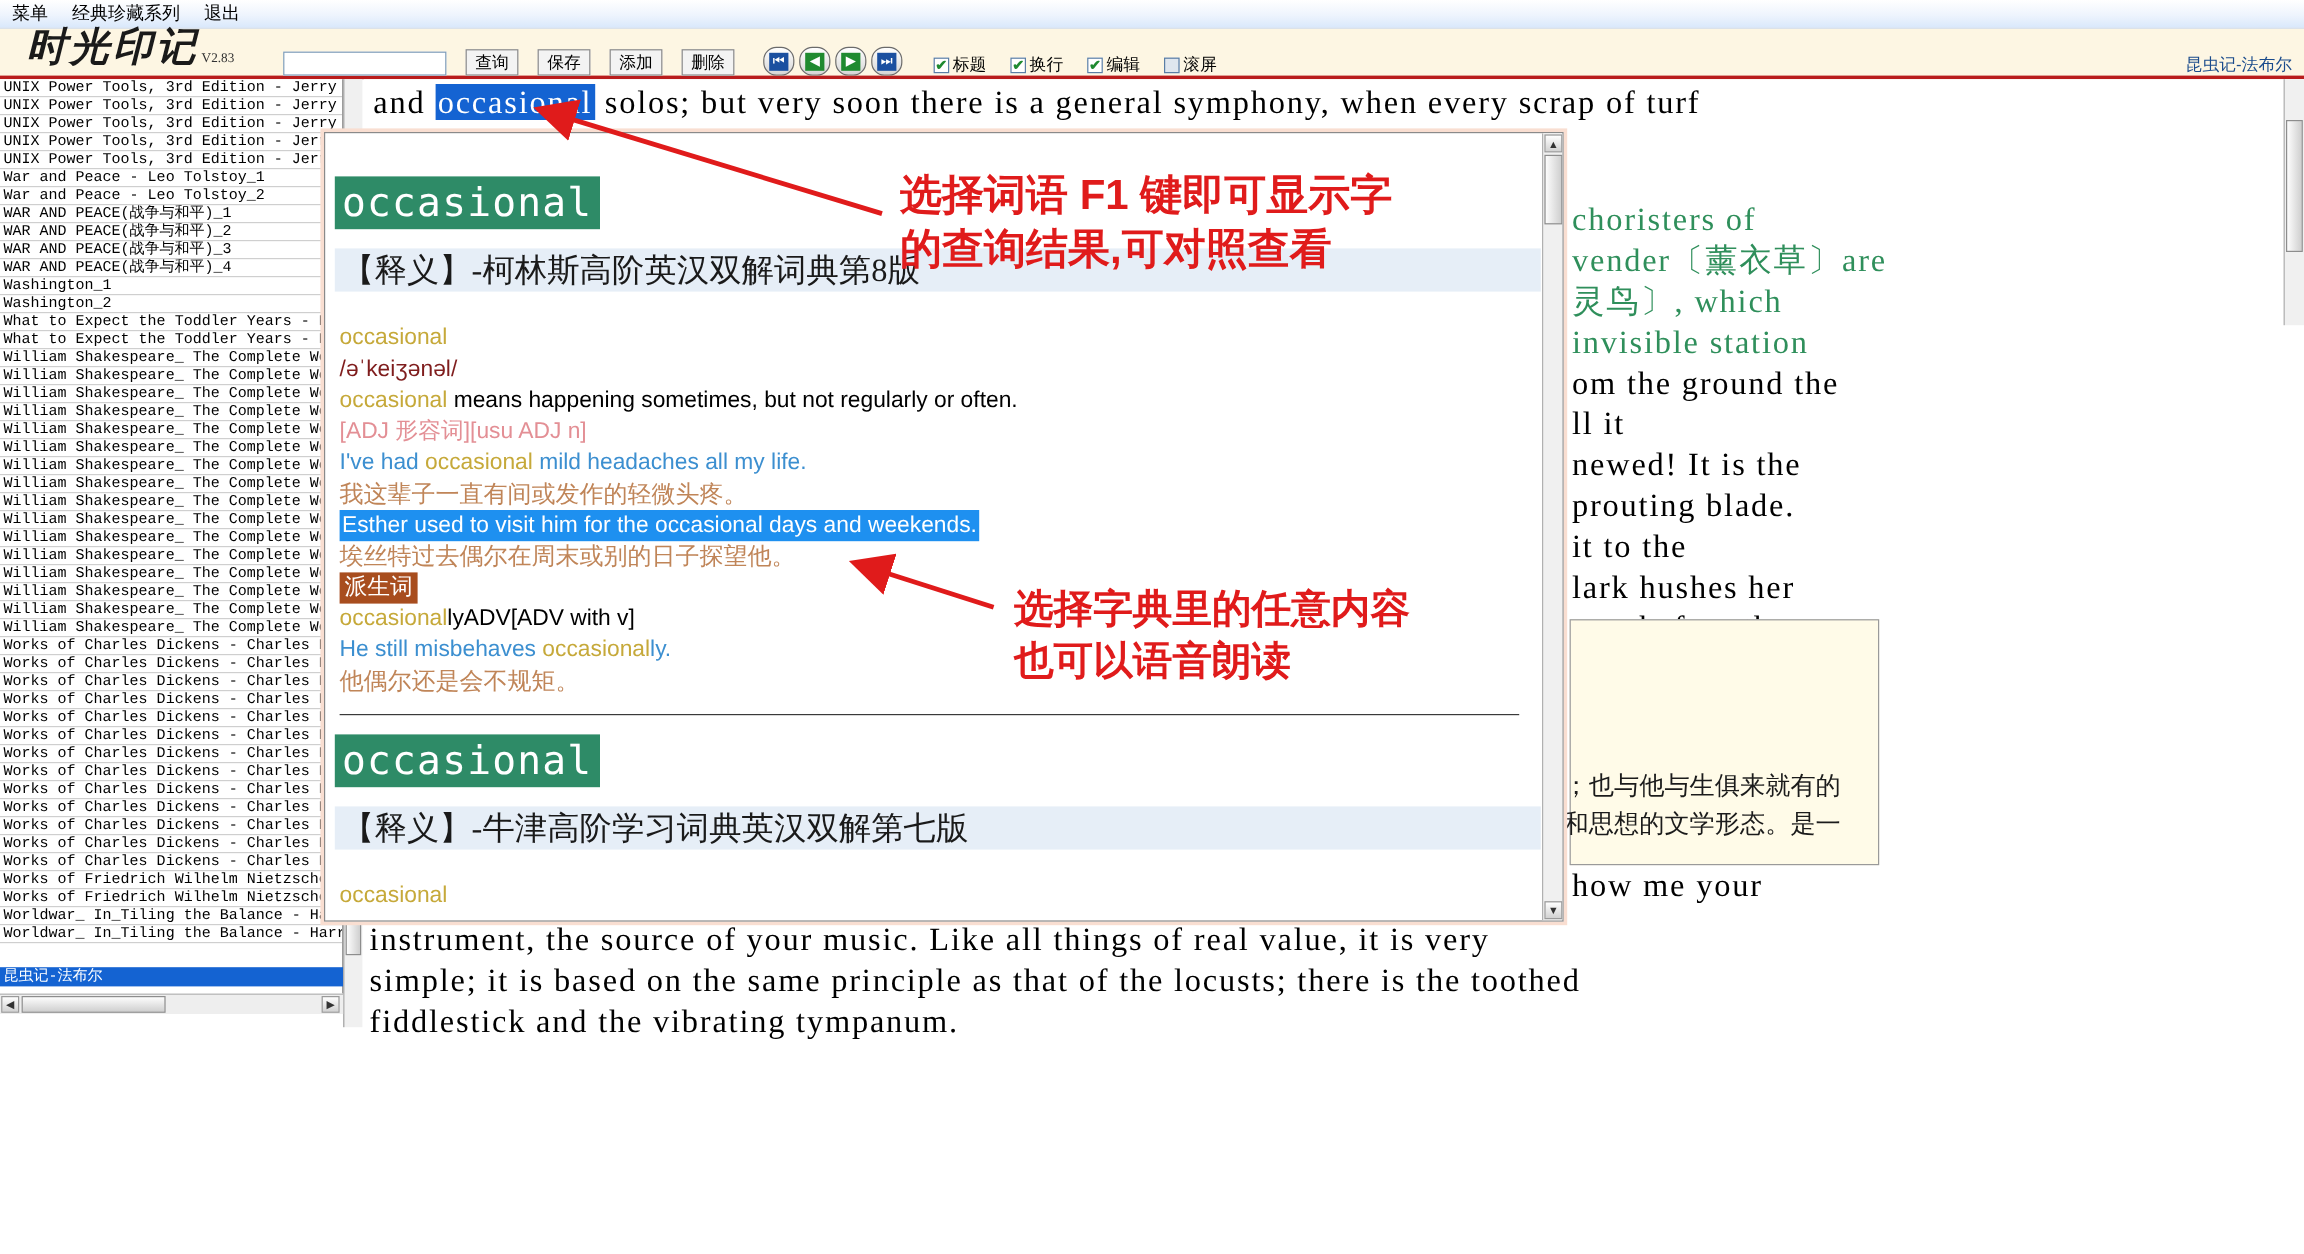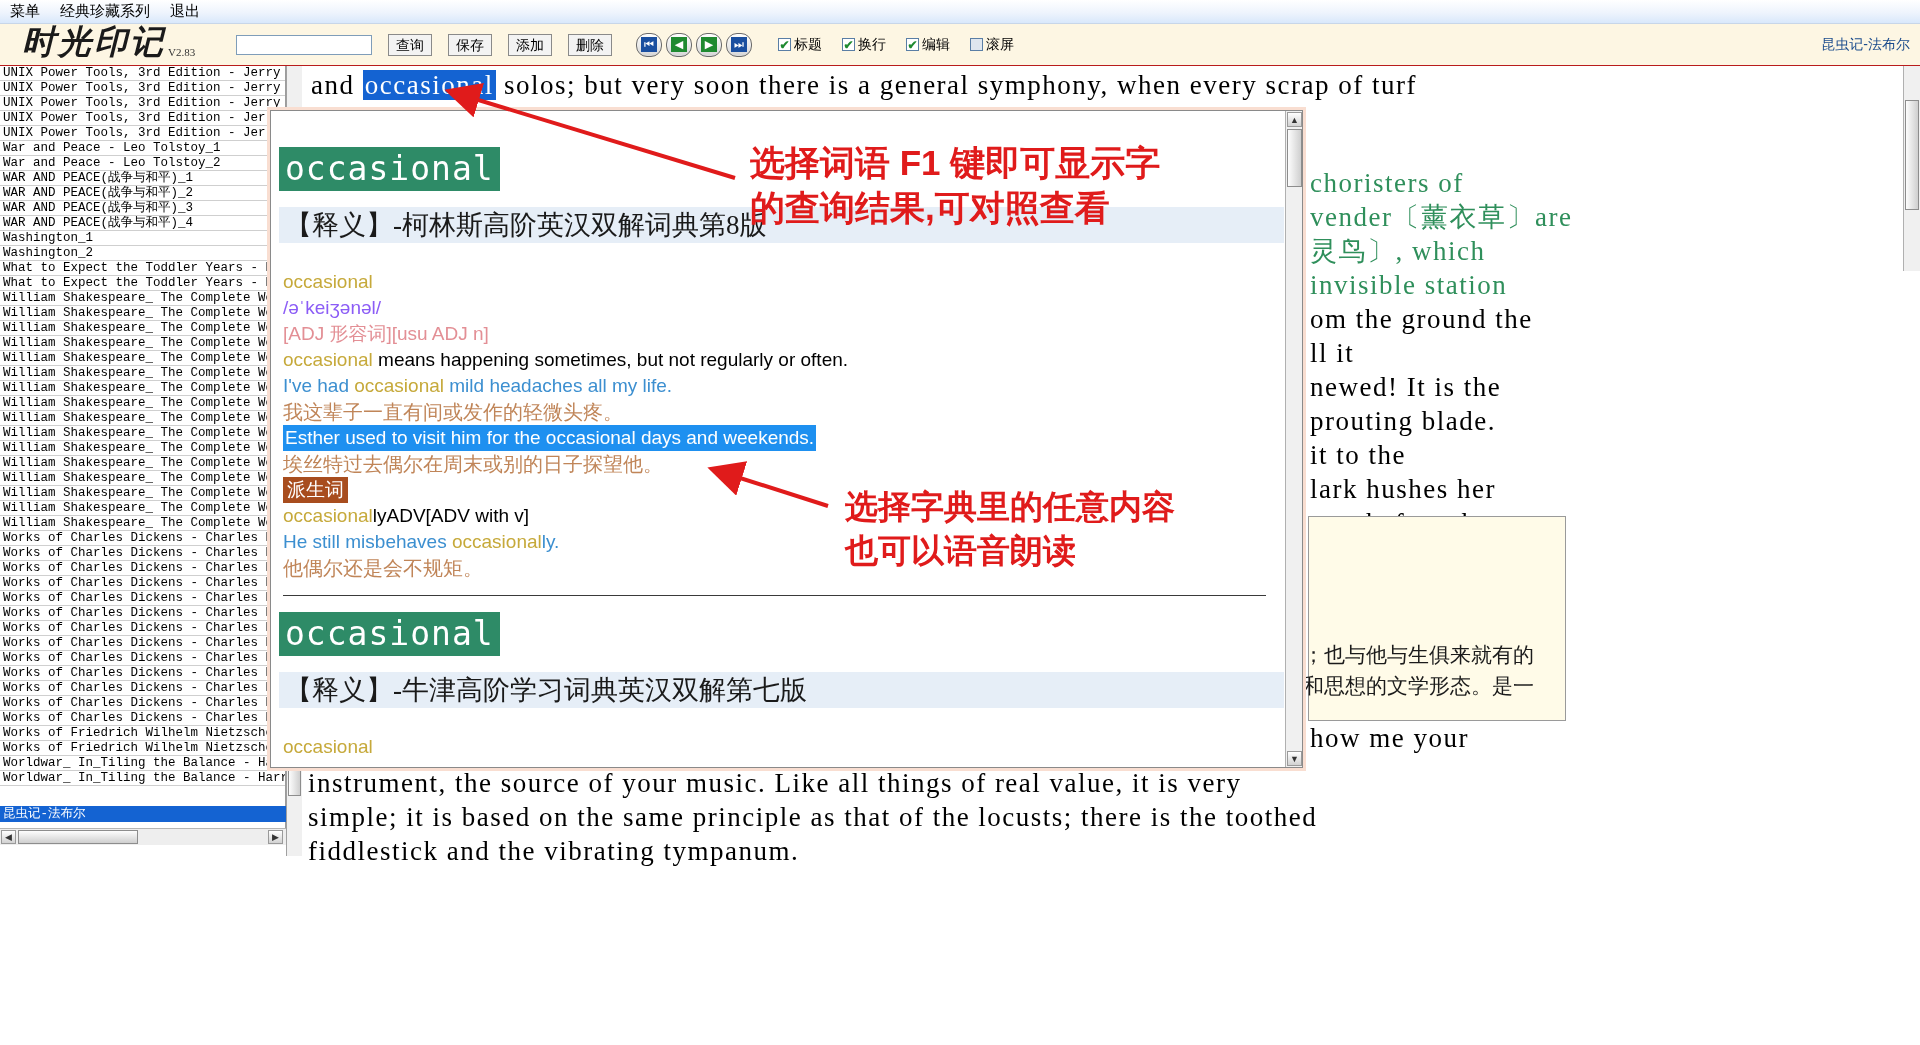--- a/index.html
+++ b/index.html
@@ -20,22 +20,22 @@
     display: flex; align-items: center; gap: 14px;
     padding-left: 7px;
     font-size: 15px; color: #000;
   }
   .menubar .mi { padding: 1px 3px; cursor: default; white-space: nowrap; }
 
   
   .toolbar {
     position: absolute; left: 0; top: 24px; width: 1920px; height: 42px;
     background: #fdf6e3;
-    border-bottom: 1px solid #b91c1c;
-    display: flex; align-items: center;
+    border-bottom: 3px solid #b91c1c;
+    display: flex; align-items: flex-end;
   }
   .logo-wrap { position: relative; width: 230px; height: 42px; }
   .logo {
     position: absolute; left: 22px; top: -4px;
     font-family: "DejaVu Serif", serif;
     font-size: 33px; font-weight: bold; color: #1a1a1a;
     letter-spacing: 3px;
     font-style: italic;
   }
   .logover {
@@ -195,21 +195,21 @@
     font-family: "Liberation Serif", serif;
     font-size: 27px; line-height: 30px; color: #1a1a1a;
     padding: 3px 6px; margin-top: 16px; width: 1005px;
   }
   .dline {
     font-size: 19px; line-height: 26px;
     font-family: "Liberation Sans", sans-serif;
     padding-left: 4px; white-space: nowrap;
   }
   .c-word { color: #c6a93a; }
-  .c-ipa  { color: #8b5cf6; }
+  .c-ipa  { color: #7f1d1d; }
   .c-pos  { color: #e38f95; }
   .c-cn   { color: #000; font-size: 20px; }
   .c-ex   { color: #3c8fd0; }
   .c-extr { color: #c08558; }
   .c-selrow { background: #1e90f0; color: #fff; display: inline-block; padding: 0 2px; }
   .tag-deriv {
     display: inline-block; background: #a84d1e; color: #fff;
     font-size: 19px; line-height: 24px; padding: 1px 4px;
   }
   .hr { border: none; border-top: 1px solid #3a3a3a; width: 983px; margin: 14px 0 8px 4px; }
@@ -379,22 +379,22 @@
       <div>和思想的文学形态。是一</div>
     </div>
 
   <div class="dictwin">
     <div class="dictbody" id="dictbody">
         <div><div class="headword">occasional</div></div>
         <div class="srcline">【释义】-柯林斯高阶英汉双解词典第8版</div>
         <div style="height: 26px;"></div>
         <div class="dline c-word">occasional</div>
         <div class="dline c-ipa">/əˈkeiʒənəl/</div>
+        <div class="dline"><span class="c-word">occasional</span><span> means happening sometimes, but not regularly or often.</span></div>
         <div class="dline c-pos">[ADJ 形容词][usu ADJ n]</div>
-        <div class="dline"><span class="c-word">occasional</span><span> means happening sometimes, but not regularly or often.</span></div>
         <div class="dline"><span><span class="c-ex">I've had </span><span class="c-word">occasional</span><span class="c-ex"> mild headaches all my life.</span></span></div>
         <div class="dline c-extr c-cn">我这辈子一直有间或发作的轻微头疼。</div>
         <div class="dline"><span class="c-selrow"><span>Esther used to visit him for the occasional days and weekends.</span></span></div>
         <div class="dline c-extr c-cn">埃丝特过去偶尔在周末或别的日子探望他。</div>
         <div class="dline"><div class="tag-deriv">派生词</div></div>
         <div class="dline"><span class="c-word">occasional</span><span>lyADV[ADV with v]</span></div>
         <div class="dline"><span class="c-ex">He still misbehaves </span><span class="c-word">occasional</span><span class="c-ex">ly.</span></div>
         <div class="dline c-extr c-cn">他偶尔还是会不规矩。</div>
         <hr class="hr">
         <div><div class="headword">occasional</div></div>

